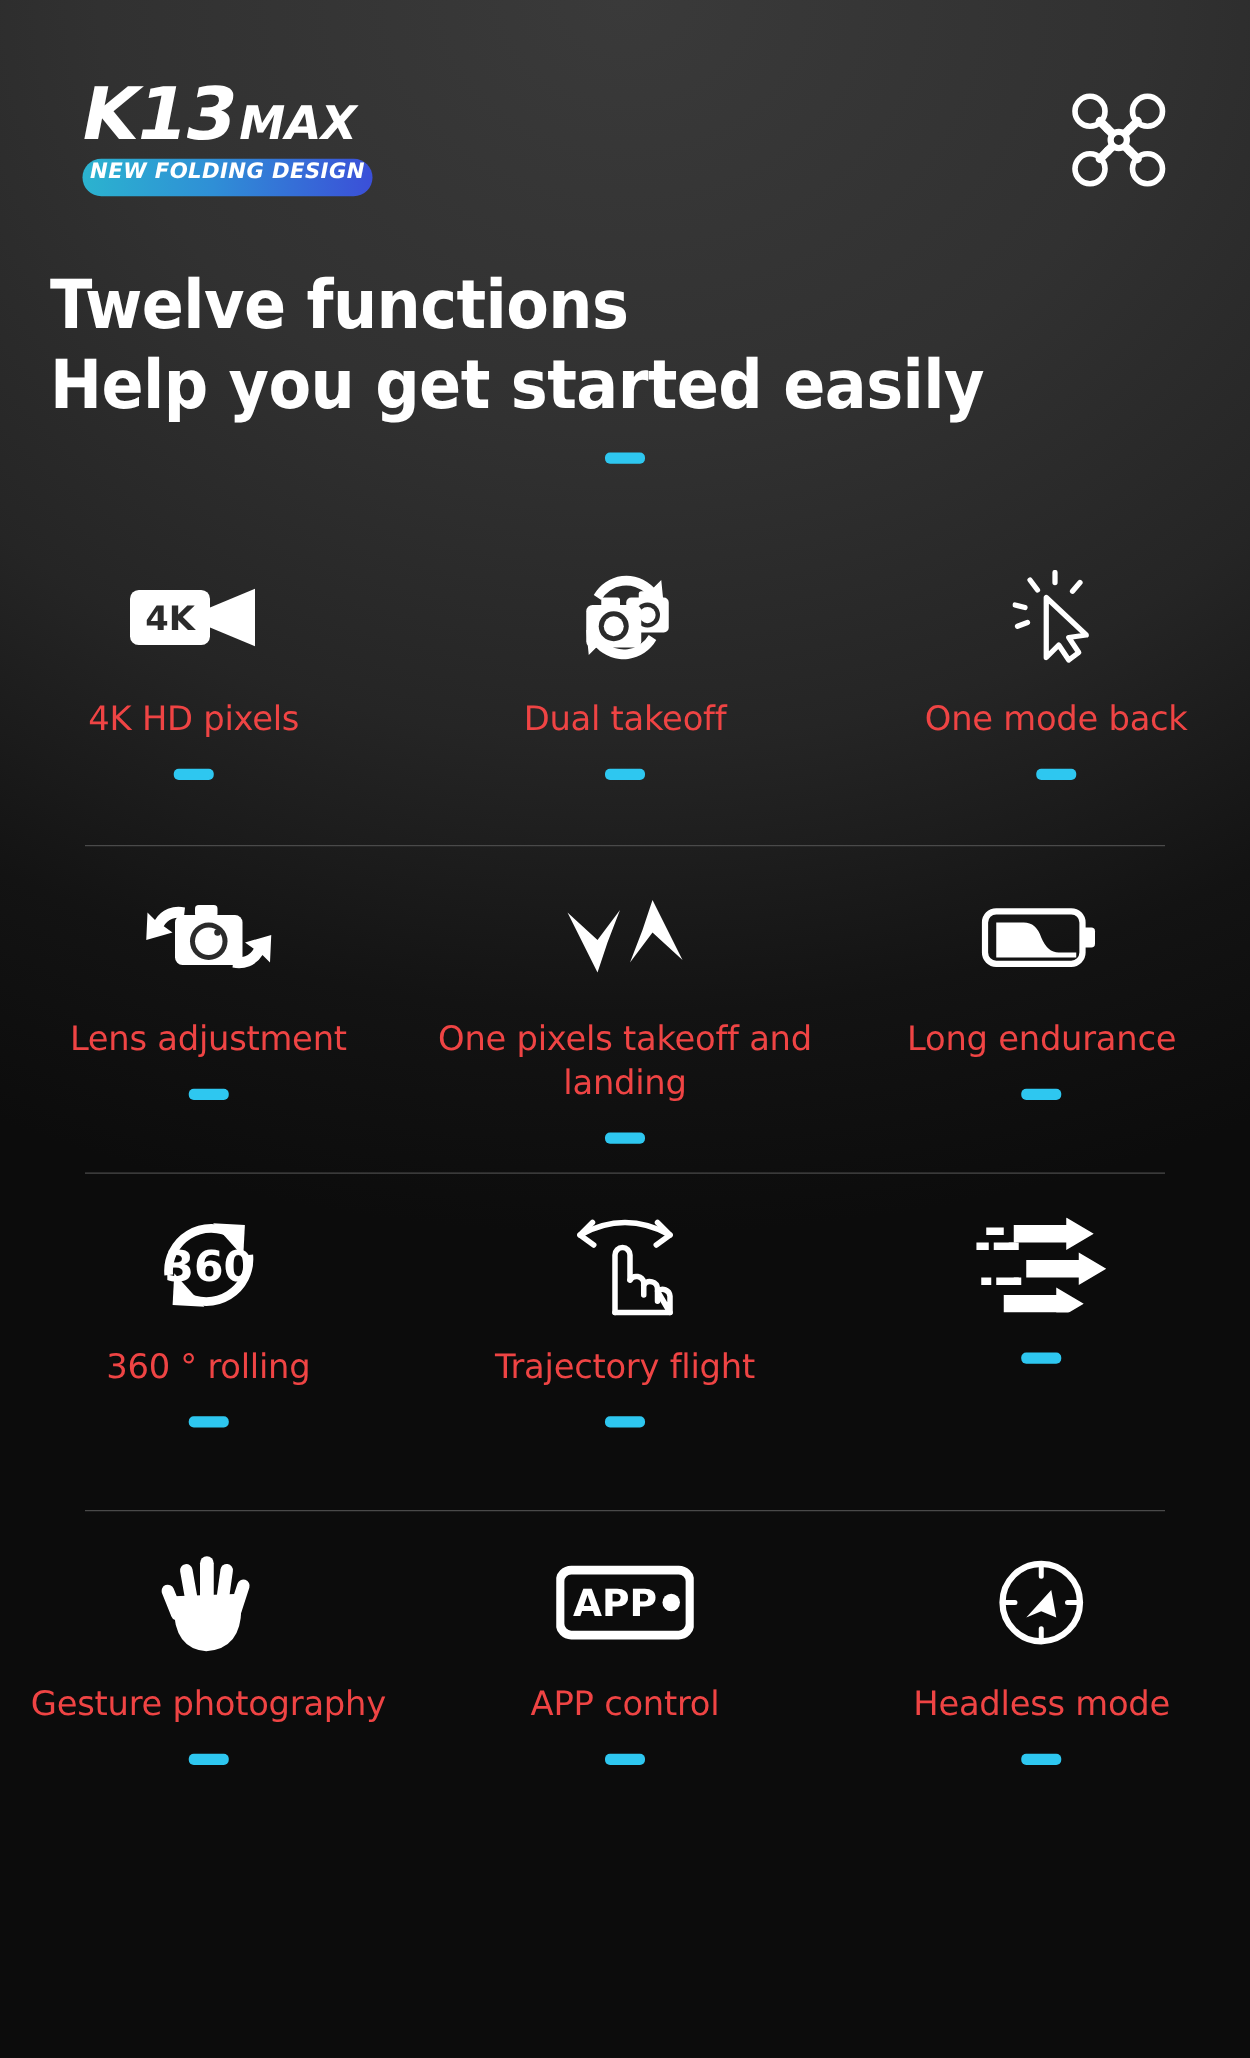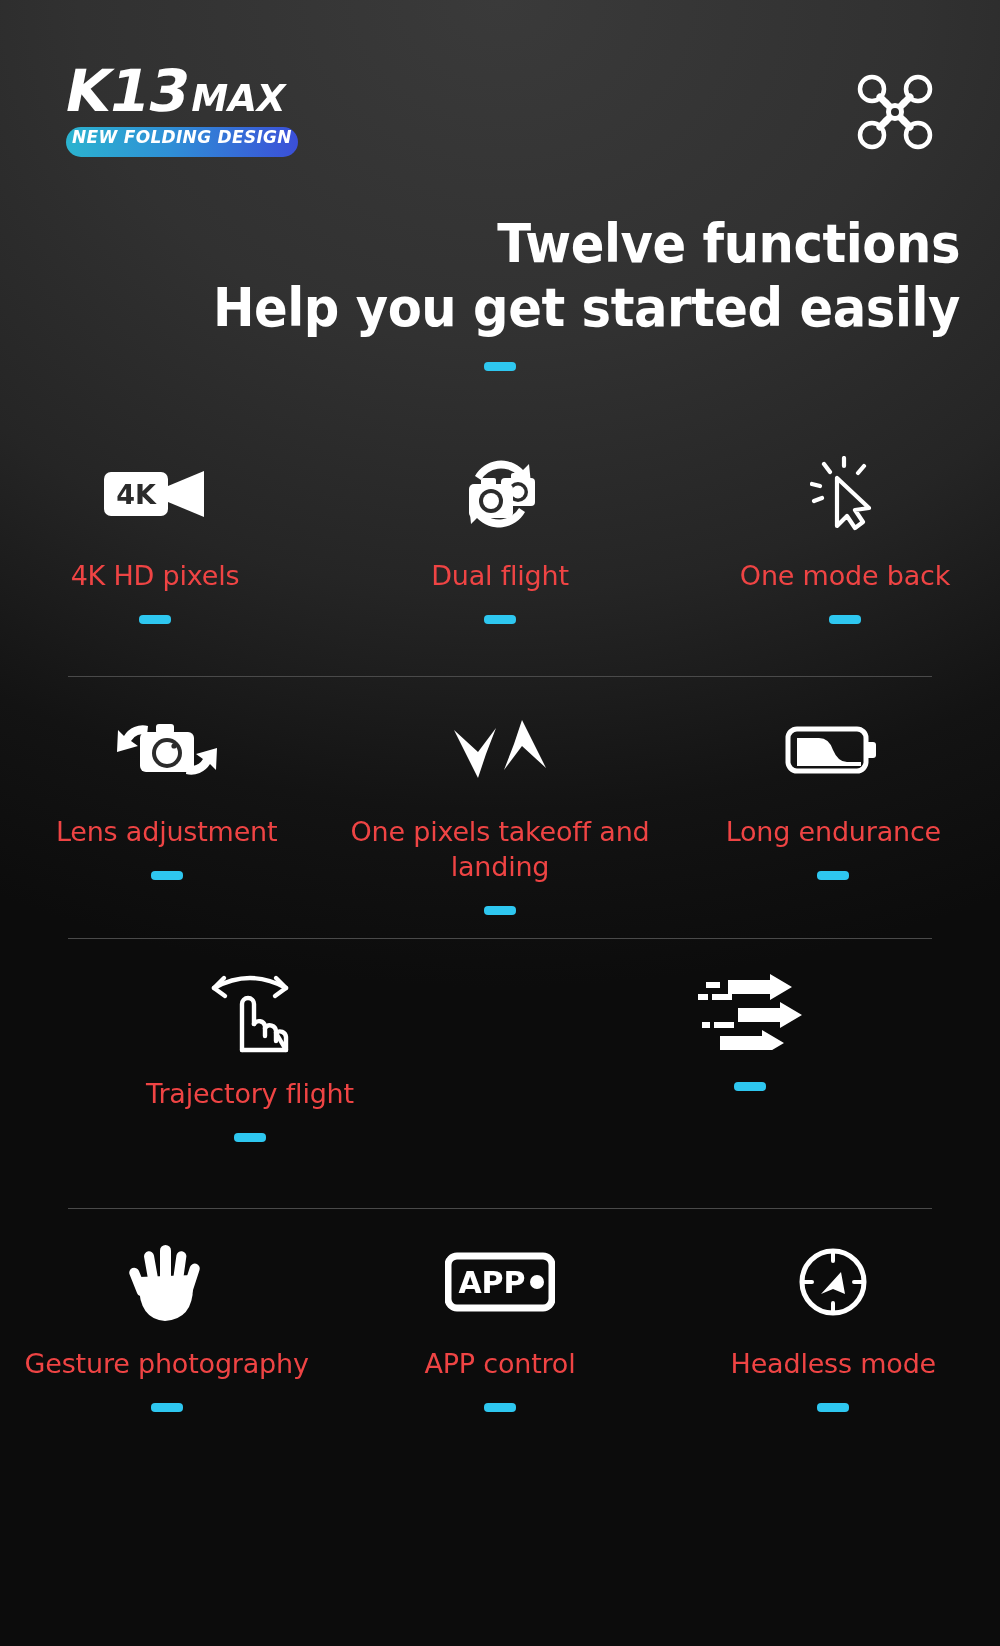--- a/index.html
+++ b/index.html
@@ -30,21 +30,21 @@
     background:linear-gradient(90deg,#2bb3cf 0%,#2f8fd6 45%,#3b4fd8 100%);
     display:flex; justify-content:center;
   }
   .logo-badge span {
     font-family:"DejaVu Sans", sans-serif; font-style:italic; font-weight:700;
     font-size:17px; letter-spacing:.3px; color:#ffffff;
   }
   .drone-icon { position:absolute; right:65px; top:72px; width:80px; height:80px; }
 
   
-  .title-block { position:absolute; left:0; top:212px; width:100%; text-align:right; }
+  .title-block { position:absolute; left:0; top:212px; width:100%; text-align:left; }
   .title-line {
     font-family:"DejaVu Sans", sans-serif; font-weight:700;
     font-size:54px; line-height:64px; letter-spacing:-.5px;
     color:#ffffff; transform:scaleX(.92); transform-origin:center;
   }
   .dash { width:32px; height:9px; border-radius:4px; background:#2ec7f0; }
   .title-dash { margin:22px auto 0; }
 
   
   .grid { position:absolute; left:0; top:420px; width:100%; }
@@ -126,21 +126,21 @@
           <rect x="44" y="24" width="34" height="28" rx="4"></rect>
           <rect x="54" y="19" width="12" height="7" rx="2"></rect>
           <circle cx="61" cy="38" r="10" fill="#2b2b2b"></circle>
           <circle cx="61" cy="38" r="6.5" fill="#ffffff"></circle>
           <rect x="12" y="30" width="44" height="34" rx="5"></rect>
           <rect x="24" y="24" width="15" height="8" rx="2"></rect>
           <circle cx="34" cy="47" r="12" fill="#2b2b2b"></circle>
           <circle cx="34" cy="47" r="8" fill="#ffffff"></circle>
         </svg>
       </div>
-      <div class="cell-label">Dual flight</div>
+      <div class="cell-label">Dual takeoff</div>
       <div class="dash cell-dash"></div>
     </div>
 
     <div class="cell">
       <div class="icon-box">
         <svg viewBox="0 0 70 76" width="70" height="76" fill="none" stroke="#ffffff" stroke-width="4.2" stroke-linecap="round" stroke-linejoin="round">
           <path d="M20 16 L14 8 M34 10 L34 2 M48 17 L54 10 M10 30 L2 28 M12 42 L4 45"></path>
           <path d="M27 22 L27 70 L37 60 L45 72 L53 66 L45 54 L59 52 Z"></path>
         </svg>
       </div>
@@ -186,20 +186,33 @@
           <path d="M12 14 h22 q10 0 14 12 q5 12 14 12 h14 v4 h-64 z" fill="#ffffff"></path>
         </svg>
       </div>
       <div class="cell-label">Long endurance</div>
       <div class="dash cell-dash"></div>
     </div>
   </div>
 
   <div class="row row-h3">
 
+    <div class="cell">
+      <div class="icon-box">
+        <svg viewBox="0 0 104 96" width="104" height="96">
+          <path d="M20 56 A34 34 0 0 1 72 24" fill="none" stroke="#ffffff" stroke-width="7" stroke-linecap="butt"></path>
+          <path d="M84 40 A34 34 0 0 1 32 72" fill="none" stroke="#ffffff" stroke-width="7" stroke-linecap="butt"></path>
+          <path d="M72 12 L90 30 L54 30 Z" fill="#ffffff" transform="rotate(48 72 24)"></path>
+          <path d="M32 84 L14 66 L50 66 Z" fill="#ffffff" transform="rotate(48 32 72)"></path>
+          <text x="52" y="61" text-anchor="middle" font-family="DejaVu Sans, sans-serif" font-size="34" font-weight="700" fill="#ffffff">360</text>
+        </svg>
+      </div>
+      <div class="cell-label">360 ° rolling</div>
+      <div class="dash cell-dash"></div>
+    </div>
 
     <div class="cell">
       <div class="icon-box">
         <svg viewBox="0 0 104 84" width="104" height="84" fill="none" stroke="#ffffff" stroke-width="4.4" stroke-linecap="round" stroke-linejoin="round">
           <path d="M16 18 Q52 -2 88 18"></path>
           <path d="M16 18 L26 8 M16 18 L27 26"></path>
           <path d="M88 18 L78 8 M88 18 L77 26"></path>
           <path d="M44 80 L44 34 a6 6 0 0 1 12 0 l0 20"></path>
           <path d="M56 54 a6 6 0 0 1 11 2 l0 10"></path>
           <path d="M67 58 a6 6 0 0 1 11 3 l0 10"></path>

